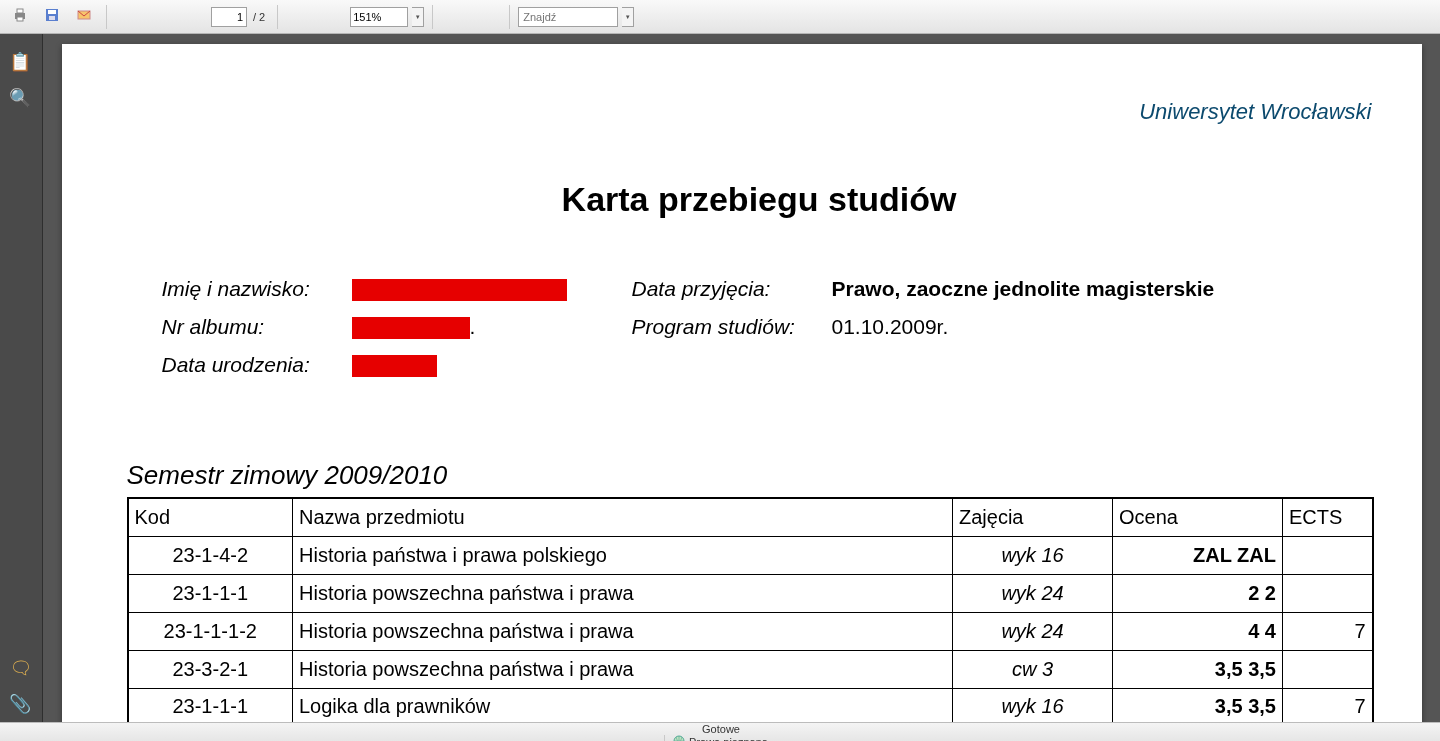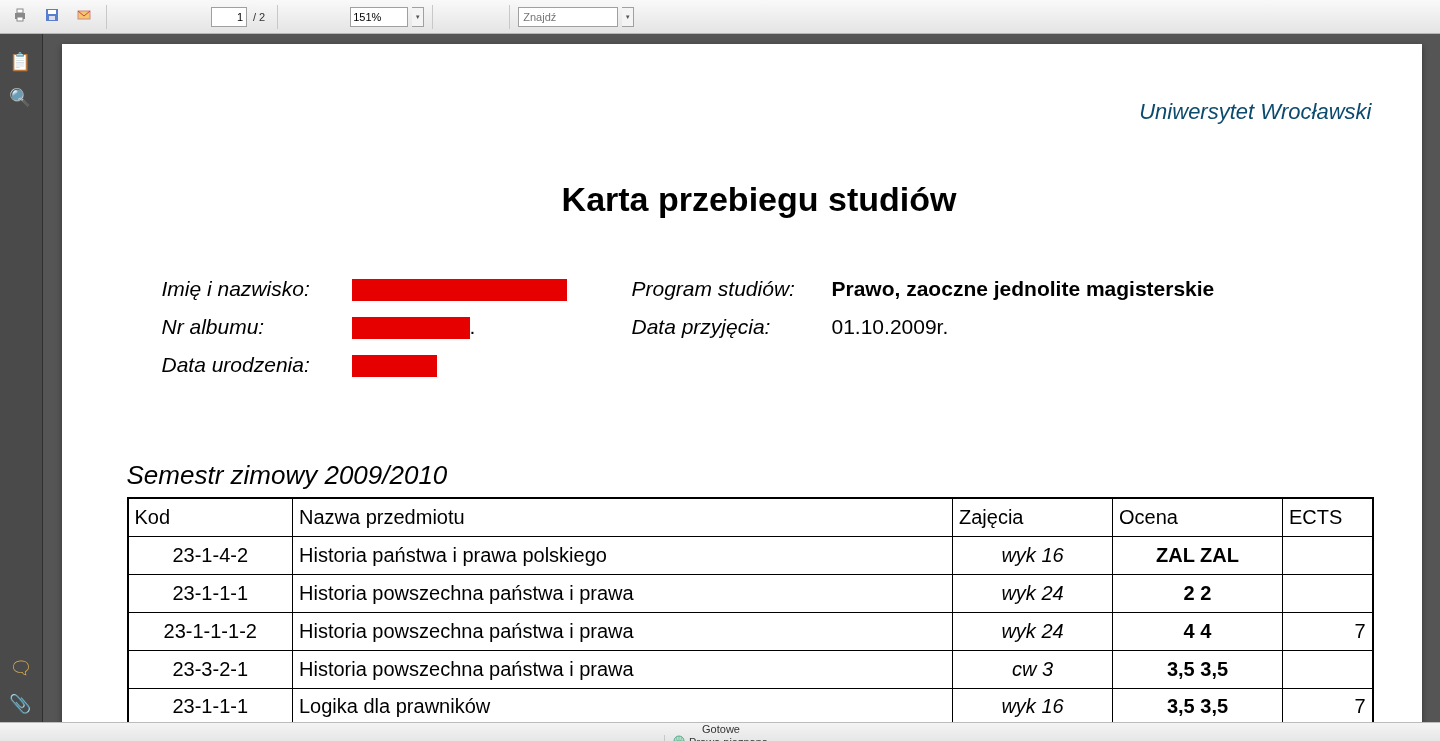--- a/index.html
+++ b/index.html
@@ -99,21 +99,21 @@
 table.courses th { font-weight:normal; text-align:left; }
 table.courses col.c-code { width:165px; }
 table.courses col.c-name { width:660px; }
 table.courses col.c-class{ width:160px; }
 table.courses col.c-grade{ width:170px; }
 table.courses col.c-ects { width:90px; }
 
 td.code { font-family:Arial; font-size:15px; text-align:center; }
 td.class { font-style:italic; font-size:17px; text-align:center; }
 th.center, td.center { text-align:center; }
-td.grade { font-weight:bold; font-size:22px; text-align:center; }
+td.grade { font-weight:bold; font-size:22px; text-align:right; }
 td.ects { text-align:right; padding-right:10px; font-size:21px; }
 
 
 .statusbar {
   height:19px; background:linear-gradient(#f4f4f4,#e6e6e6);
   border-top:1px solid #bcbcbc;
   display:flex; align-items:center; font-size:11px; color:#333;
   padding:0 4px;
   flex-direction:column;
 }
@@ -266,22 +266,22 @@
             <div class="info-label">Imię i nazwisko:</div>
             <div class="info-label">Nr albumu:</div>
             <div class="info-label">Data urodzenia:</div>
           </div>
           <div class="info-col vals1">
             <div class="info-val"><span class="redact w1"></span></div>
             <div class="info-val"><span class="redact w2"></span><span class="dot">.</span></div>
             <div class="info-val"><span class="redact w3"></span></div>
           </div>
           <div class="info-col labels2">
+            <div class="info-label">Data przyjęcia:</div>
             <div class="info-label">Program studiów:</div>
-            <div class="info-label">Data przyjęcia:</div>
           </div>
           <div class="info-col vals2">
             <div class="info-val bold">Prawo, zaoczne jednolite magisterskie</div>
             <div class="info-val">01.10.2009r.</div>
           </div>
         </div>
 
         <div class="sem">Semestr zimowy 2009/2010</div>
 
         <table class="courses">

